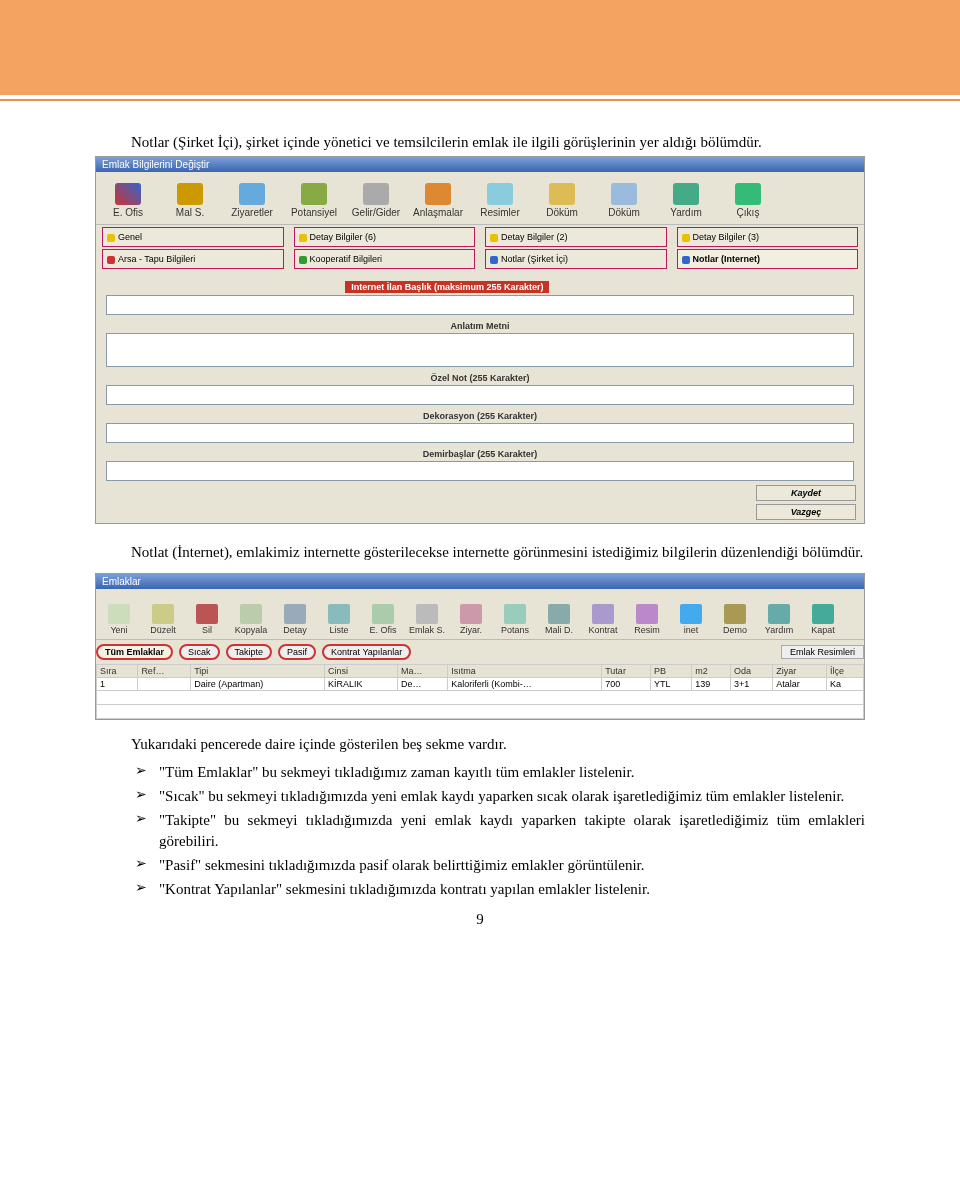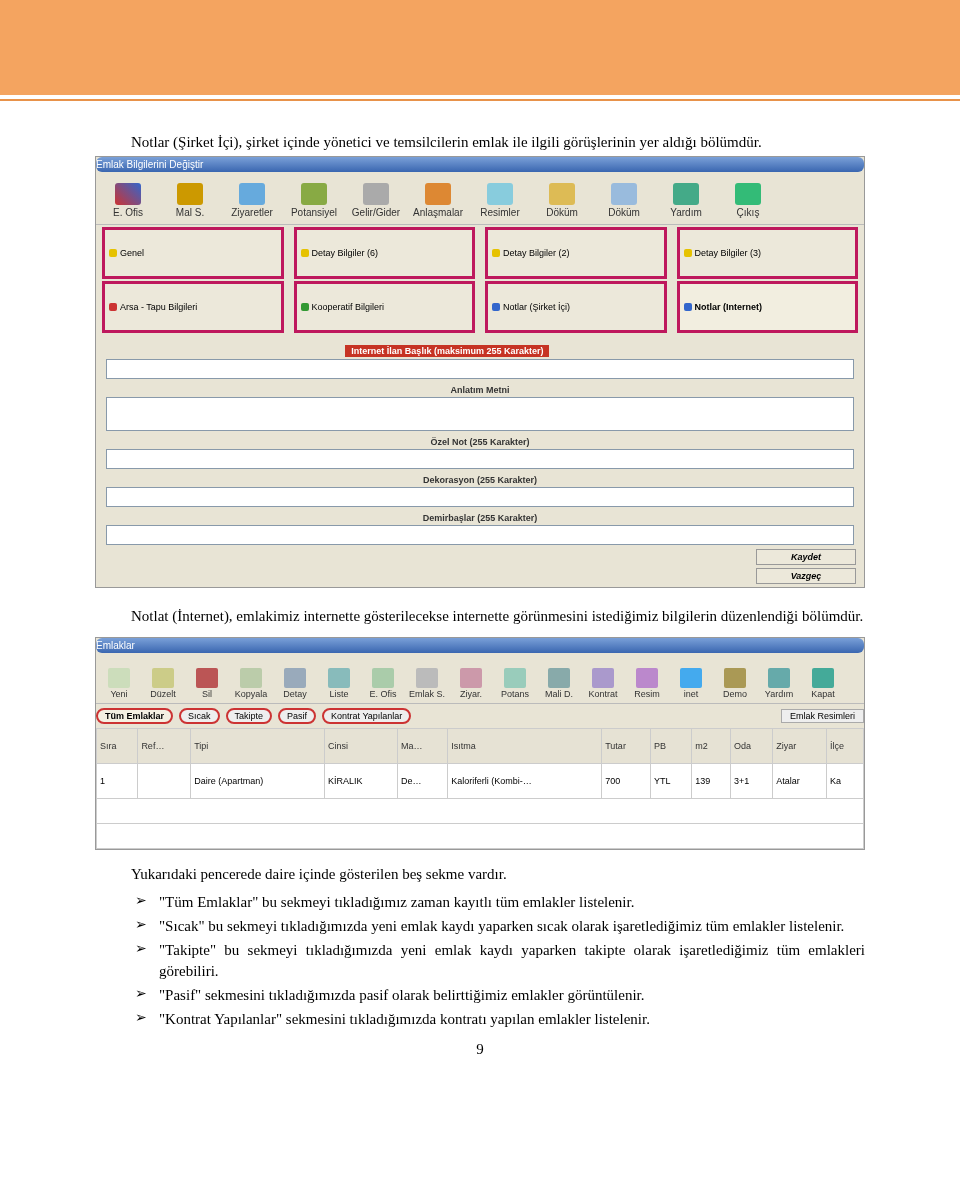--- a/index.html
+++ b/index.html
@@ -36,23 +36,22 @@
   .app1 {
     font-family: Tahoma, sans-serif;
     font-size: 10px;
     border: 1px solid #999;
     background: #e8e4d5;
     margin: 2px 0 18px 0;
   }
   .titlebar {
     background: linear-gradient(#7aa0d8, #3a66b0);
     color: #fff;
-    padding: 2px 0;
+    padding: 2px 6px;
     font-size: 10px;
-    border-radius: 6px;
   }
   .toolbar1 {
     display: flex;
     background: #e8e4d5;
     padding: 4px 2px;
     border-bottom: 1px solid #bbb;
     gap: 2px;
   }
   .tbtn {
     display: flex;
@@ -71,25 +70,25 @@
   }
   .tabs-row {
     display: flex;
     background: #e8e4d5;
     padding: 2px 6px 0 6px;
     gap: 10px;
     font-size: 9px;
   }
   .tabs-row > div {
     flex: 1;
-    border: 3px solid #be185d;
+    border: 1px solid #be185d;
     background: #ece8da;
-    padding: 18px 4px;
-    display: flex;
-    align-items: center;
+    padding: 4px 4px;
+    display: flex;
+    align-items: flex-end;
     gap: 3px;
   }
   .tabs-row.row2 > div.active {
     background: #f2eee0;
     font-weight: bold;
   }
   .dot { width:8px; height:8px; border-radius:2px; display:inline-block; }
   .dot.y { background:#e6c200; }
   .dot.r { background:#c33; }
   .dot.g { background:#393; }
@@ -182,21 +181,21 @@
     background:#eee;
     padding:1px 8px;
   }
   .grid {
     background: #fff;
     font-size: 9px;
   }
   .grid table { width: 100%; border-collapse: collapse; }
   .grid th, .grid td {
     border: 1px solid #ccc;
-    padding: 12px 3px;
+    padding: 1px 3px;
     text-align: left;
     white-space: nowrap;
     overflow: hidden;
   }
   .grid th { background: #e6e2d4; font-weight: normal; color:#333; }
   .grid .blankrow td { height: 14px; }
 
   
   .blist { margin: 8px 0 0 40px; }
   .blist li {

